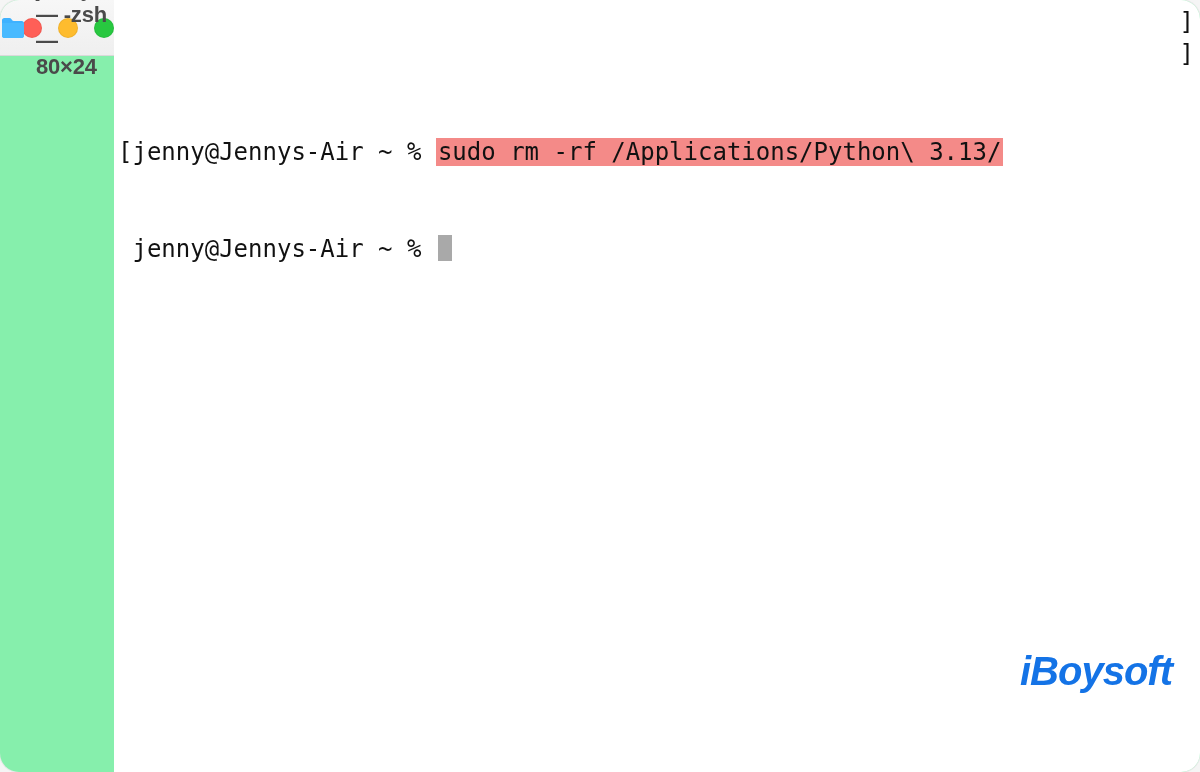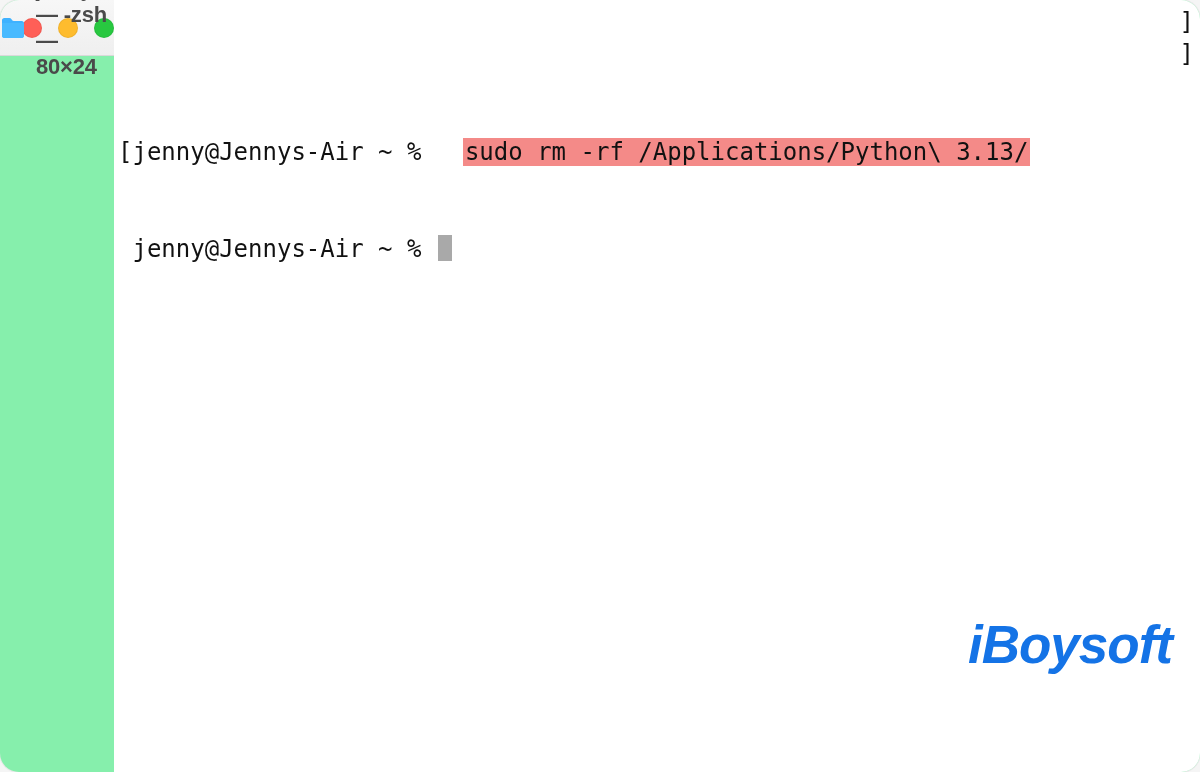--- a/index.html
+++ b/index.html
@@ -92,21 +92,20 @@
     }
     .prompt {
       display: inline;
       text-align: right;
     }
     .highlight {
       background: #f48a88;
       color: #111;
       display: inline;
       padding: 0 2px;
-      margin-left: 27px;
     }
     .cursor-block {
       display: inline-block;
       width: 14px;
       height: 26px;
       background: #a9a9a9;
       vertical-align: text-bottom;
       margin-left: 2px;
       transform: translateY(-2px);
     }
@@ -117,21 +116,21 @@
       font-size: 24px;
       line-height: 1.35;
     }
     .rb0 { top: 6px; }
     .rb1 { top: calc(6px + 1.35em); } 
     .watermark {
       position: absolute;
       right: 28px;
       bottom: 20px;
       font-family: -apple-system, BlinkMacSystemFont, "Segoe UI", Helvetica, Arial, sans-serif;
-      font-size: 53px;
+      font-size: 40px;
       font-weight: 800;
       font-style: italic;
       color: #1473e6;
       letter-spacing: -1px;
       user-select: none;
     }
   </style>
 </head>
 <body>
 

